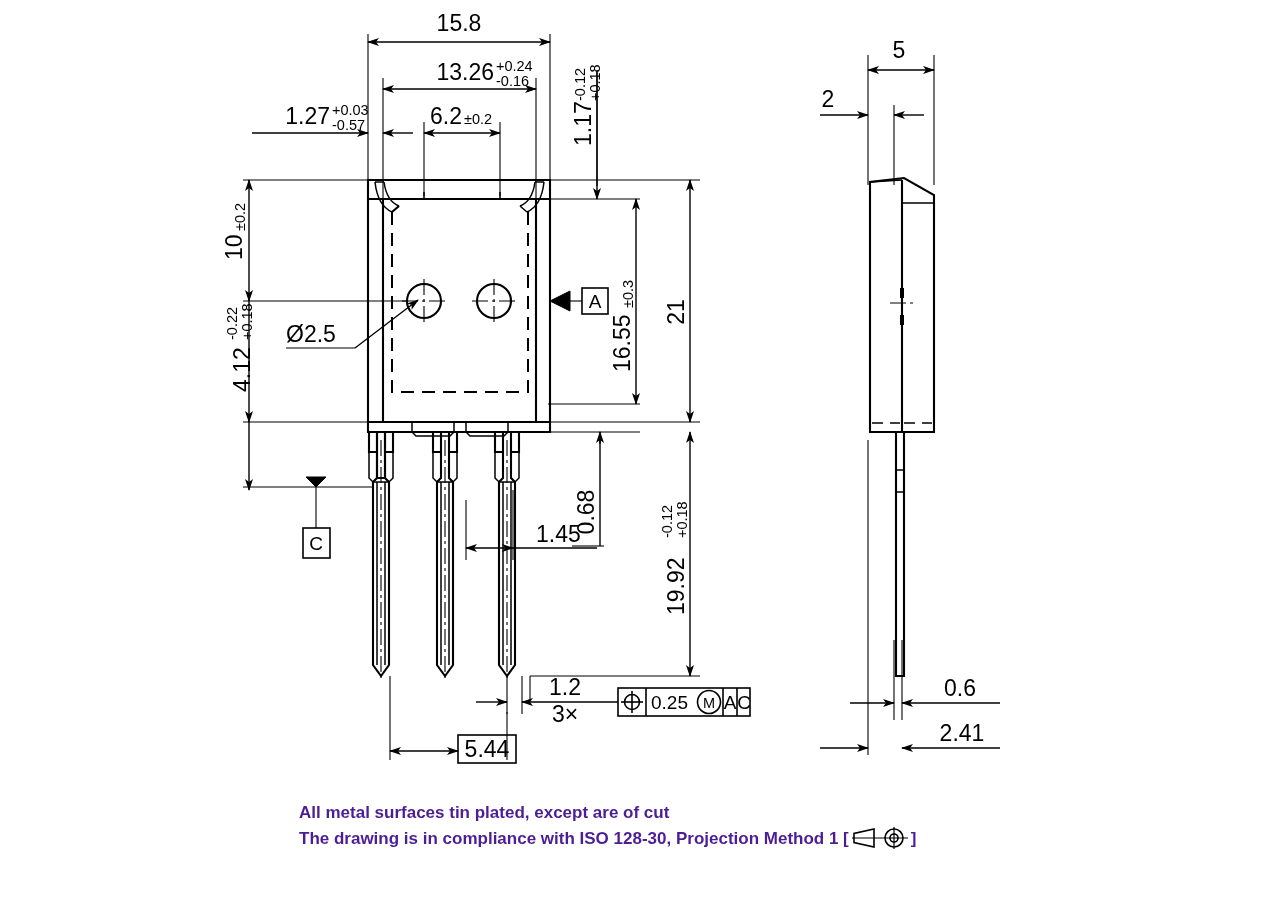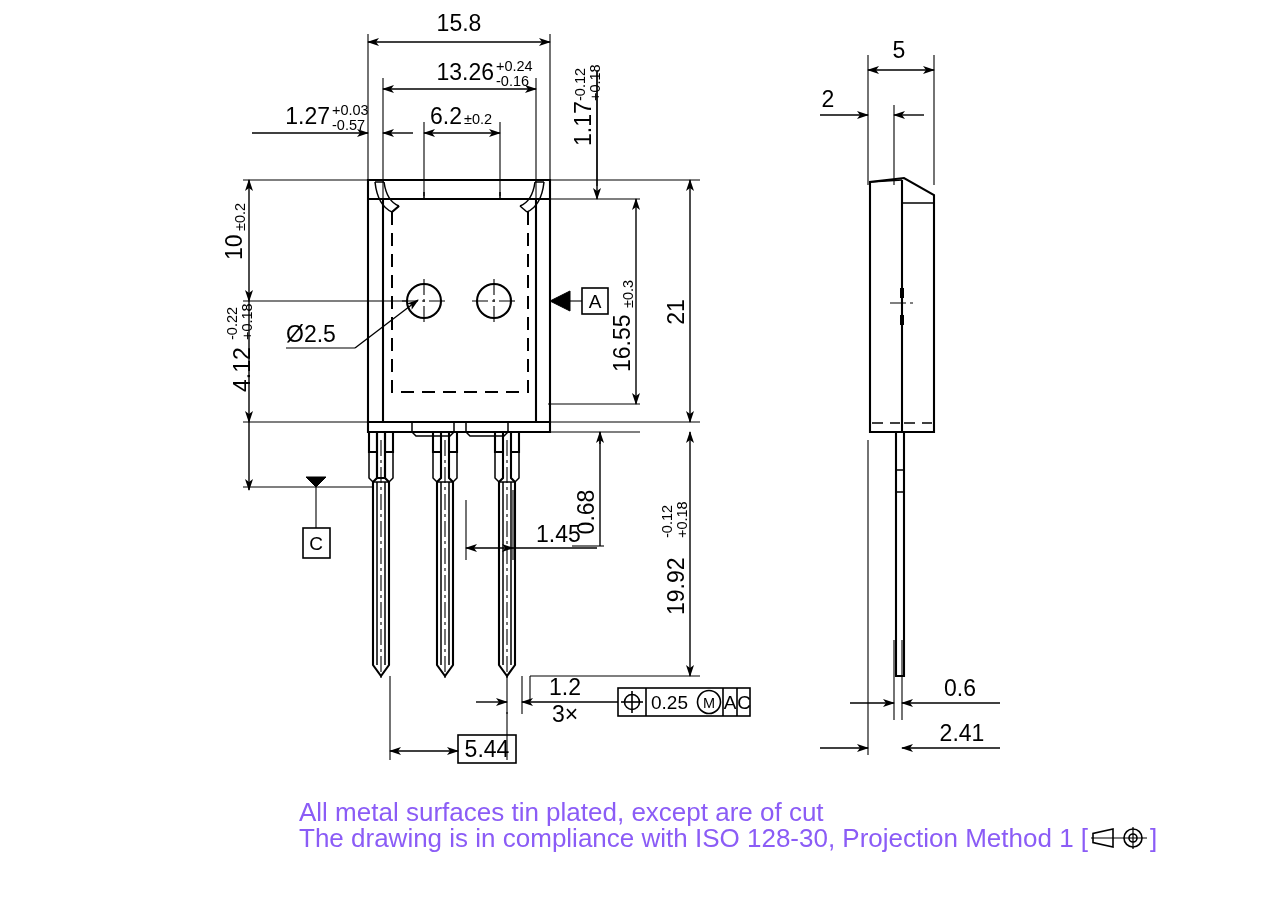--- a/index.html
+++ b/index.html
@@ -8,25 +8,25 @@
     width:1280px;height:905px;position:relative;overflow:hidden;
     font-family:"Liberation Sans", sans-serif;
     color:#000;
   }
   #sheet{position:absolute;left:0;top:0;width:1280px;height:905px;}
   svg{display:block;}
   .notes{
     position:absolute;
     left:299px;top:800px;
     font-family:"Liberation Sans", sans-serif;
-    font-size:26px;
+    font-size:17px;
     line-height:25.5px;
-    color:#8b5cf6;
+    color:#4c1d95;
     white-space:nowrap;
-    font-weight:400;
+    font-weight:700;
   }
   .notes div{height:25.5px;}
   .note-iso-wrap{display:inline-flex;align-items:center;gap:0px;}
   .iso-sym{display:inline-block;vertical-align:middle;margin:0 1px;}
 </style>
 </head>
 <body>
 
 <div id="sheet">
 <svg width="1280" height="905" viewBox="0 0 1280 905" xmlns="http://www.w3.org/2000/svg">

